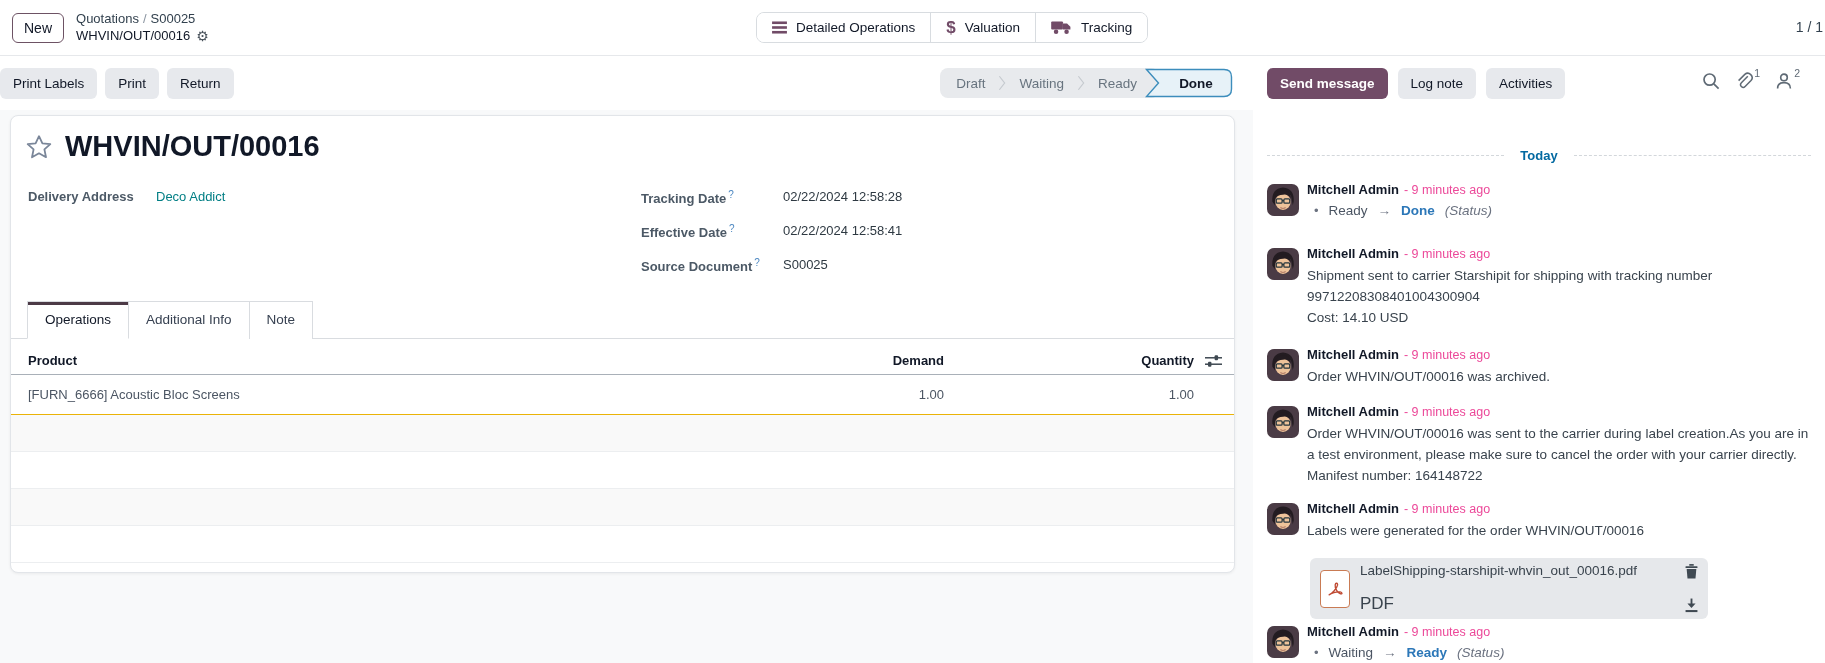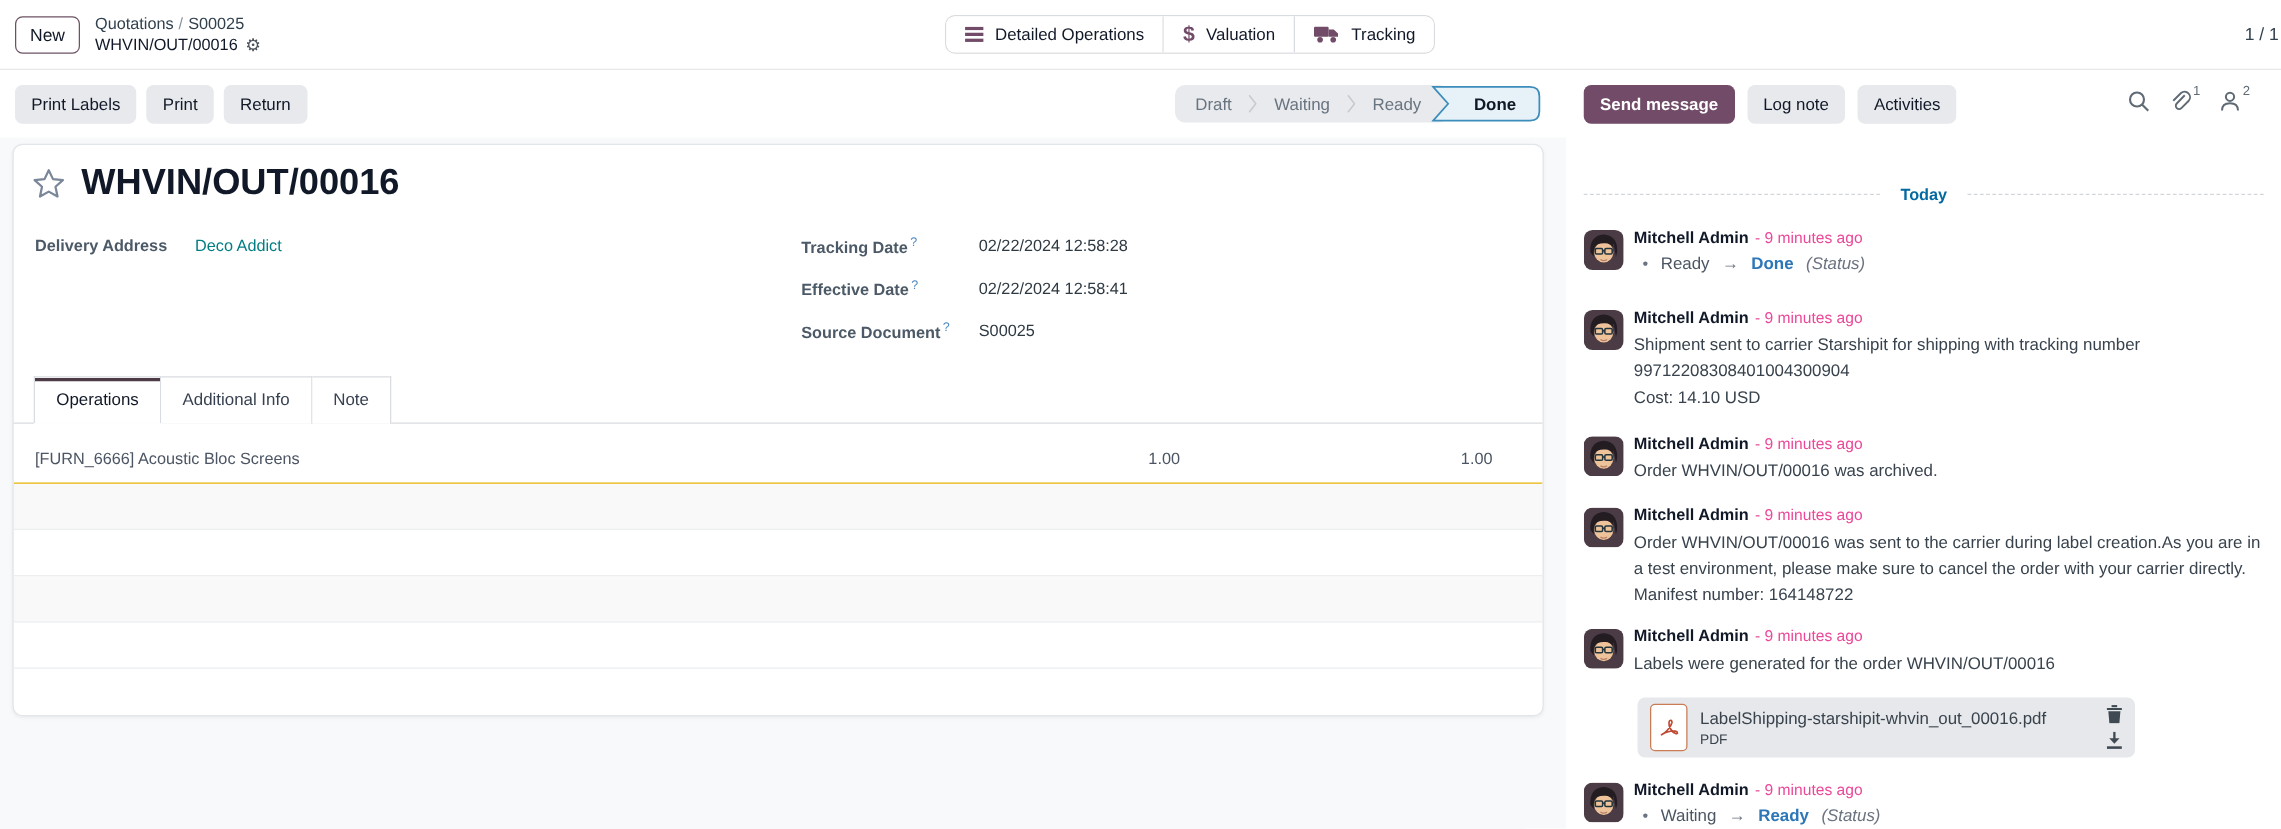--- a/index.html
+++ b/index.html
@@ -23,21 +23,21 @@
                  border:1px solid #d8dce0;border-radius:8px;background:#fff;overflow:hidden}
   .vs-btn{display:flex;align-items:center;gap:9px;padding:6px 15px;background:#fff;border:none;
           border-right:1px solid #d8dce0;font-size:13.5px;color:#111827;cursor:pointer;font-family:inherit}
   .vs-btn:last-child{border-right:none}
   .vs-ic{color:#714B67;display:flex;align-items:center}
   .dollar{color:#714B67;font-size:17px;font-weight:bold;line-height:1}
   .pager{position:absolute;right:2px;top:19px;font-size:14px;color:#32414e;cursor:pointer}
 
   
   .controlbar{position:absolute;top:57px;left:0;right:0;height:53px;background:#fff;
-              display:flex;align-items:center;padding:0 12px;gap:8px}
+              display:flex;align-items:center;padding:0 0;gap:8px}
   .btn{background:#e7e9ed;border:none;border-radius:6px;padding:8px 13px;font-size:13.5px;
        color:#111827;cursor:pointer;font-family:inherit}
   .btn-primary{background:#714B67;color:#fff;font-weight:bold}
   .statusbar{position:absolute;right:592px;top:11px;display:flex;align-items:center;height:30px}
   .status-gray{display:flex;align-items:center;background:#e8eaed;border-radius:8px;height:30px;
                padding:0 22px 0 16px;gap:13px}
   .step{color:#68747f;font-size:13.5px;cursor:pointer;white-space:nowrap}
   .chev{width:8px;height:18px;color:#c5cacf}
   .done-step{margin-left:-14px;cursor:pointer}
   .done-text{font-family:"Liberation Sans",sans-serif;font-size:13.5px;font-weight:bold;fill:#111827}
@@ -98,21 +98,21 @@
   .tarrow{color:#6b7280}
   .tnew{color:#2c77b8;font-weight:bold}
   .tfield{color:#6b7280;font-style:italic}
   .attach{margin:17px 0 0 3px;width:398px;display:flex;align-items:center;gap:10px;
           background:#e6e8eb;border-radius:6px;padding:5px 10px;cursor:pointer}
   .pdfbox{width:30px;height:38px;background:#fff;border:1.5px solid #c97b54;border-radius:4px;
           display:flex;align-items:center;justify-content:center;flex:none}
   .pdfglyph{width:18px;height:18px;color:#bf4a33}
   .fileinfo{flex:1;min-width:0}
   .fname{font-size:13.5px;color:#39434d;white-space:nowrap}
-  .ftype{font-size:11px;color:#39434d;margin-top:4px}
+  .ftype{font-size:17px;color:#39434d;margin-top:16px}
   .attach-actions{display:flex;flex-direction:column;justify-content:space-between;
                   align-self:stretch;color:#3f4952;padding:1px 0}
   .aicon{width:13px;height:15px;cursor:pointer}
   .m1{top:72px}.m2{top:136px}.m3{top:237px}.m4{top:294px}.m5{top:391px}.m6{top:514px}
 </style>
 </head>
 <body>
 
 <svg width="0" height="0" style="position:absolute" aria-hidden="true">
   <defs>
@@ -288,20 +288,28 @@
       <span class="fld-label frow-lbl r3"><span>Source Document</span><span class="help">?</span></span>
       <span class="fld-value frow-val r3">S00025</span>
 
       <div class="tabbar">
         <div class="tab active">Operations</div>
         <div class="tab">Additional Info</div>
         <div class="tab">Note</div>
       </div>
 
       <div class="table">
+        <div class="trow thead">
+          <div>Product</div>
+          <div class="col-r">Demand</div>
+          <div class="col-r">Quantity</div>
+          <svg class="sliders-icon">
+              <use href="#sym-sliders"></use>
+            </svg>
+        </div>
         <div class="trow tdata">
           <div>[FURN_6666] Acoustic Bloc Screens</div>
           <div class="col-r">1.00</div>
           <div class="col-r">1.00</div>
           <div></div>
         </div>
         <div class="trow tempty stripe"></div>
         <div class="trow tempty"></div>
         <div class="trow tempty stripe"></div>
         <div class="trow tempty"></div>

